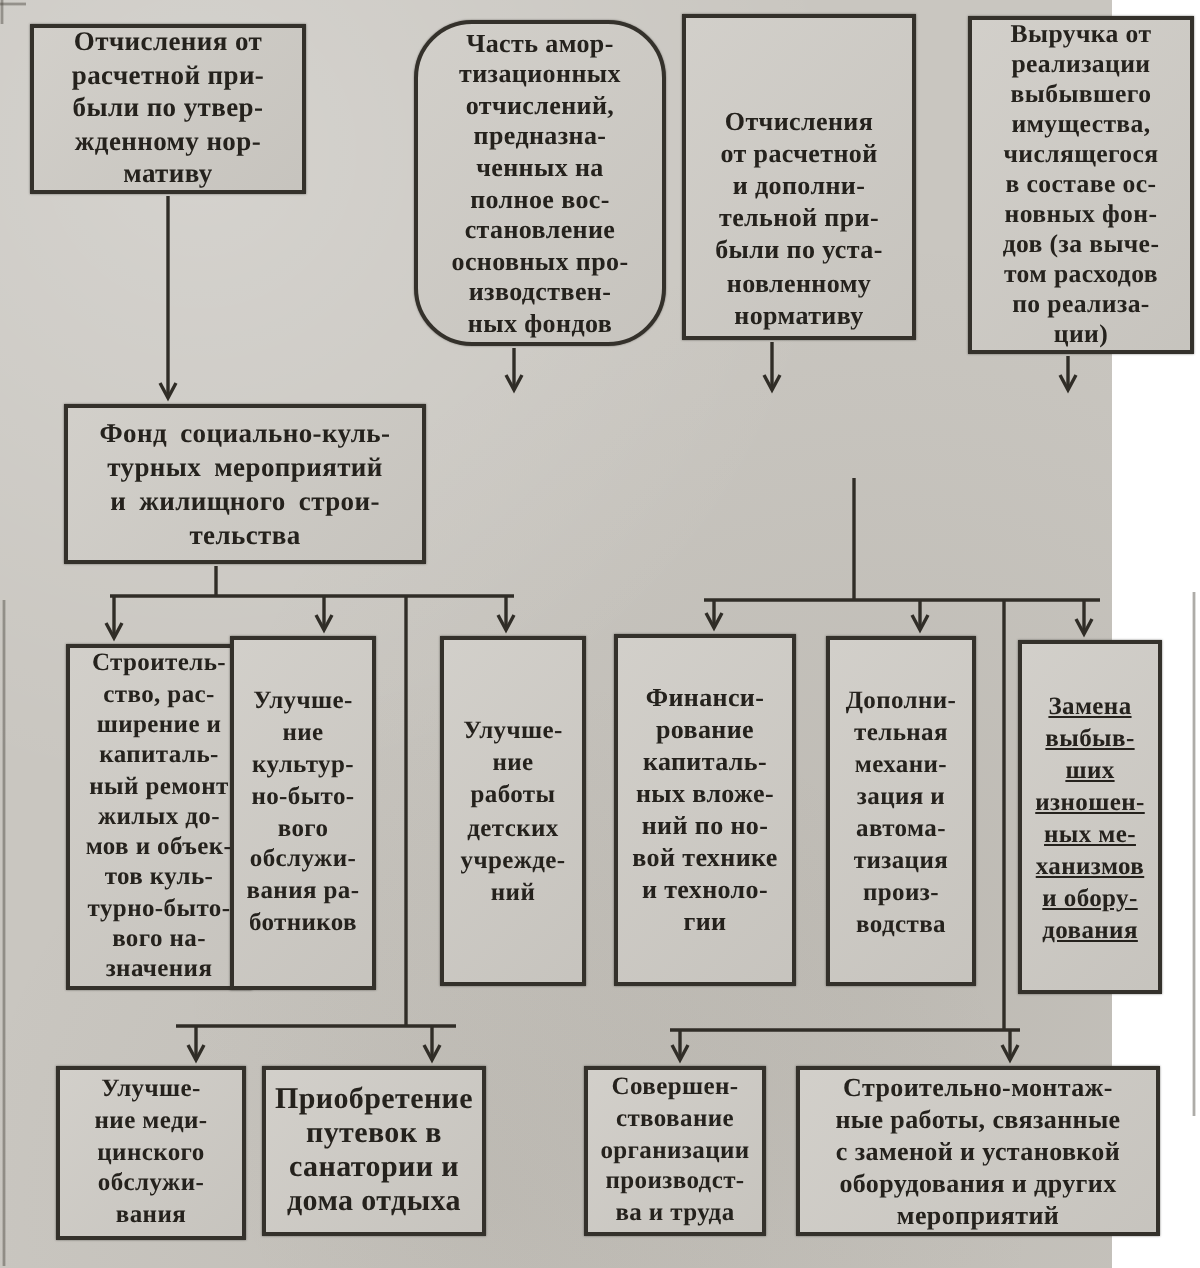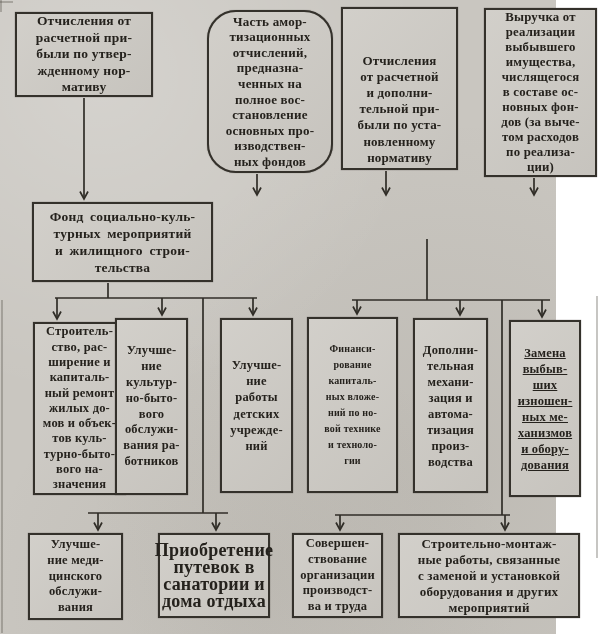--- a/index.html
+++ b/index.html
@@ -33,26 +33,26 @@
   #b-src2{left:207px;top:10px;width:126px;height:163px;font-size:13px;line-height:15.6px;border-radius:29px;}
   #b-src3{left:341px;top:7px;width:117px;height:163px;font-size:13px;line-height:16.2px;align-items:flex-end;}
   #b-src4{left:484px;top:8px;width:113px;height:169px;font-size:12.8px;line-height:15px;}
   
   #b-fund1{left:32px;top:202px;width:181px;height:80px;font-size:13.5px;line-height:17px;word-spacing:3px;}
   #b-fund2{left:232px;top:198px;width:313px;height:40px;font-size:13.5px;word-spacing:6px;}
   
   #b-a{left:10px;top:322px;width:93px;height:173px;font-size:12.5px;line-height:15.3px;margin-left:23px;}
   #b-b{left:115px;top:318px;width:73px;height:177px;font-size:12.5px;line-height:15.8px;}
   #b-c{left:220px;top:318px;width:73px;height:175px;font-size:12.5px;line-height:16.2px;}
-  #b-d{left:307px;top:317px;width:91px;height:176px;font-size:10px;line-height:16px;}
+  #b-d{left:307px;top:317px;width:91px;height:176px;font-size:13px;line-height:16px;}
   #b-e{left:413px;top:318px;width:75px;height:175px;font-size:12.5px;line-height:16px;}
   #b-f{left:509px;top:320px;width:72px;height:177px;font-size:12.5px;line-height:16px;text-decoration:underline;}
   
   #b-g{left:28px;top:533px;width:95px;height:87px;font-size:12.5px;line-height:15.8px;}
-  #b-h{left:158px;top:533px;width:112px;height:85px;font-size:18px;line-height:17px;}
+  #b-h{left:131px;top:533px;width:112px;height:85px;font-size:15px;line-height:17px;}
   #b-i{left:292px;top:533px;width:91px;height:85px;font-size:12.5px;line-height:15.8px;}
   #b-j{left:398px;top:533px;width:182px;height:85px;font-size:13px;line-height:16px;}
   line{stroke:#302d27;stroke-width:1.7;}
   .edge{stroke:#4d4941;stroke-width:1.4;opacity:0.45;}
 </style>
 </head>
 <body>
 
 <div id="canvas">
 

